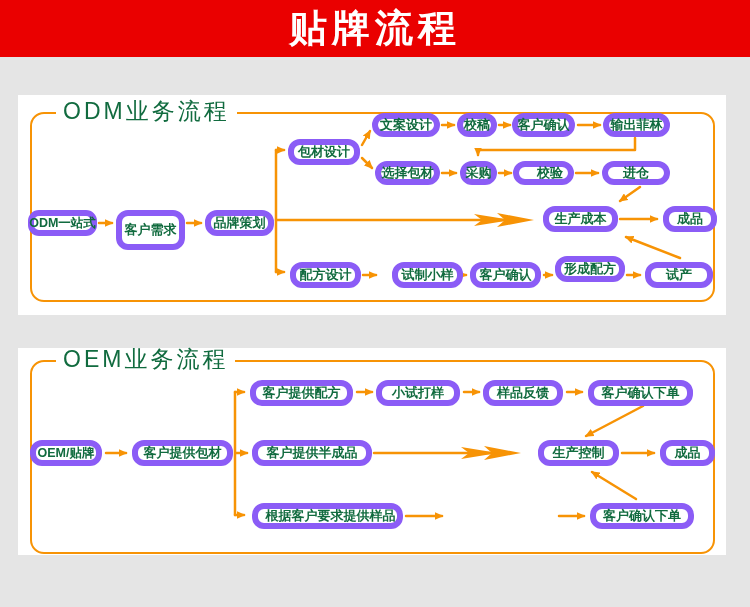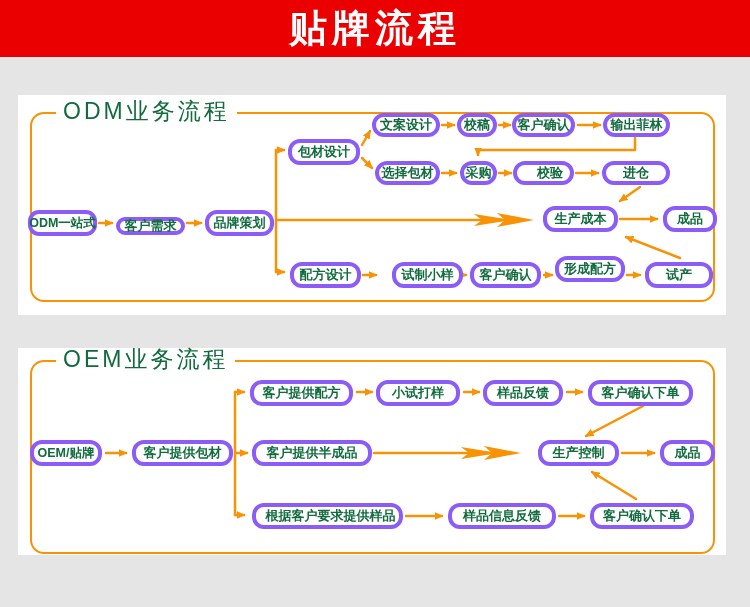--- a/index.html
+++ b/index.html
@@ -10,21 +10,21 @@
   .banner-title{color:#ffffff;font-weight:bold;font-size:38px;letter-spacing:5px;
           font-family:"Liberation Serif","DejaVu Serif",serif;}
   .panel{position:absolute;background:#ffffff;}
   .panel-odm{left:18px;top:95px;width:708px;height:220px;}
   .panel-oem{left:18px;top:348px;width:708px;height:207px;}
   .pborder{position:absolute;border:2px solid #f79305;border-radius:14px;}
   .pborder-odm{left:12px;top:17px;width:681px;height:186px;}
   .pborder-oem{left:12px;top:12px;width:681px;height:190px;}
   .ptitle{position:absolute;background:#ffffff;color:#116b3f;font-weight:normal;
           font-size:23px;letter-spacing:3px;padding:0 7px;line-height:20px;white-space:nowrap;}
-  .node{position:absolute;box-sizing:border-box;background:#ffffff;border:4px solid #8b5cf6;
+  .node{position:absolute;box-sizing:border-box;background:#ffffff;border:6px solid #8b5cf6;
         border-radius:12px;color:#116b3f;font-weight:bold;font-size:13px;
         display:flex;align-items:center;justify-content:center;white-space:nowrap;z-index:3;}
   svg.arrows{position:absolute;left:0;top:0;z-index:2;}
   .al{stroke:#f79305;stroke-width:2.5;fill:none;stroke-linejoin:round;stroke-linecap:round;}
   .af{fill:#f79305;stroke:none;}
 </style>
 </head>
 <body>
 
 <div id="stage">
@@ -74,21 +74,21 @@
 
       <line class="al" x1="662" y1="163" x2="608" y2="142" marker-end="url(#ahA)"></line>
 
       <line class="al" x1="345" y1="180" x2="358" y2="180" marker-end="url(#ahA)"></line>
       <line class="al" x1="436" y1="180" x2="448" y2="180" marker-end="url(#ahA)"></line>
       <line class="al" x1="526" y1="180" x2="534" y2="180" marker-end="url(#ahA)"></line>
       <line class="al" x1="609" y1="180" x2="622" y2="180" marker-end="url(#ahA)"></line>
     </svg>
 
     <div class="node" style="left:10px;top:115px;width:69px;height:26px;font-size:12.5px;border-radius:11px;">ODM一站式</div>
-    <div class="node" style="left:98px;top:122px;width:69px;height:18px;">客户需求</div>
+    <div class="node" style="left:98px;top:115px;width:69px;height:40px;">客户需求</div>
     <div class="node" style="left:187px;top:115px;width:69px;height:26px;">品牌策划</div>
     <div class="node" style="left:270px;top:44px;width:72px;height:26px;">包材设计</div>
     <div class="node" style="left:354px;top:18px;width:68px;height:24px;">文案设计</div>
     <div class="node" style="left:439px;top:18px;width:40px;height:24px;">校稿</div>
     <div class="node" style="left:494px;top:18px;width:63px;height:24px;">客户确认</div>
     <div class="node" style="left:585px;top:18px;width:67px;height:24px;">输出菲林</div>
     <div class="node" style="left:357px;top:66px;width:65px;height:24px;">选择包材</div>
     <div class="node" style="left:442px;top:66px;width:37px;height:24px;">采购</div>
     <div class="node" style="left:495px;top:66px;width:61px;height:24px;padding-left:13px;">校验</div>
     <div class="node" style="left:584px;top:66px;width:68px;height:24px;">进仓</div>
@@ -137,17 +137,16 @@
     <div class="node" style="left:232px;top:32px;width:103px;height:26px;">客户提供配方</div>
     <div class="node" style="left:358px;top:32px;width:84px;height:26px;">小试打样</div>
     <div class="node" style="left:465px;top:32px;width:80px;height:26px;">样品反馈</div>
     <div class="node" style="left:570px;top:32px;width:105px;height:26px;">客户确认下单</div>
     <div class="node" style="left:12px;top:92px;width:72px;height:26px;font-size:12.5px;">OEM/贴牌</div>
     <div class="node" style="left:114px;top:92px;width:101px;height:26px;">客户提供包材</div>
     <div class="node" style="left:234px;top:92px;width:120px;height:26px;">客户提供半成品</div>
     <div class="node" style="left:520px;top:92px;width:81px;height:26px;">生产控制</div>
     <div class="node" style="left:642px;top:92px;width:55px;height:26px;">成品</div>
     <div class="node" style="left:234px;top:155px;width:151px;height:26px;padding-left:6px;">根据客户要求提供样品</div>
-    <div class="node" style="left:430px;top:155px;width:108px;height:26px;">样品信息反馈</div>
     <div class="node" style="left:572px;top:155px;width:104px;height:26px;">客户确认下单</div>
   </div>
 
 </div>
 
 </body></html>

